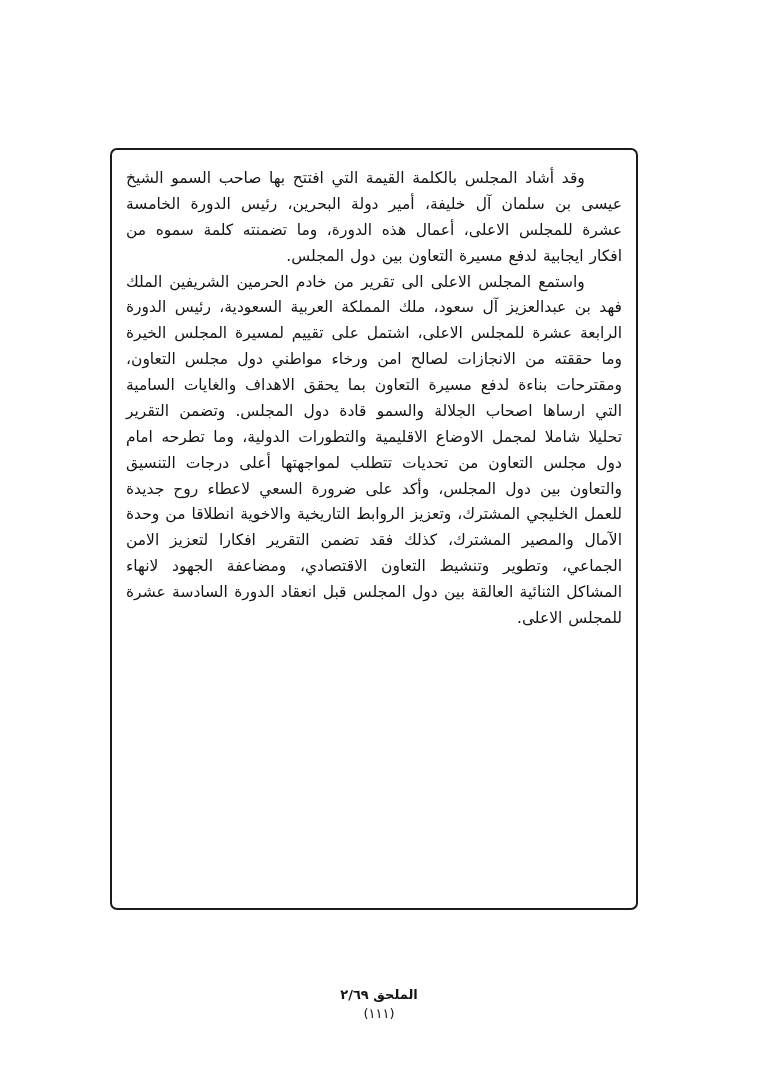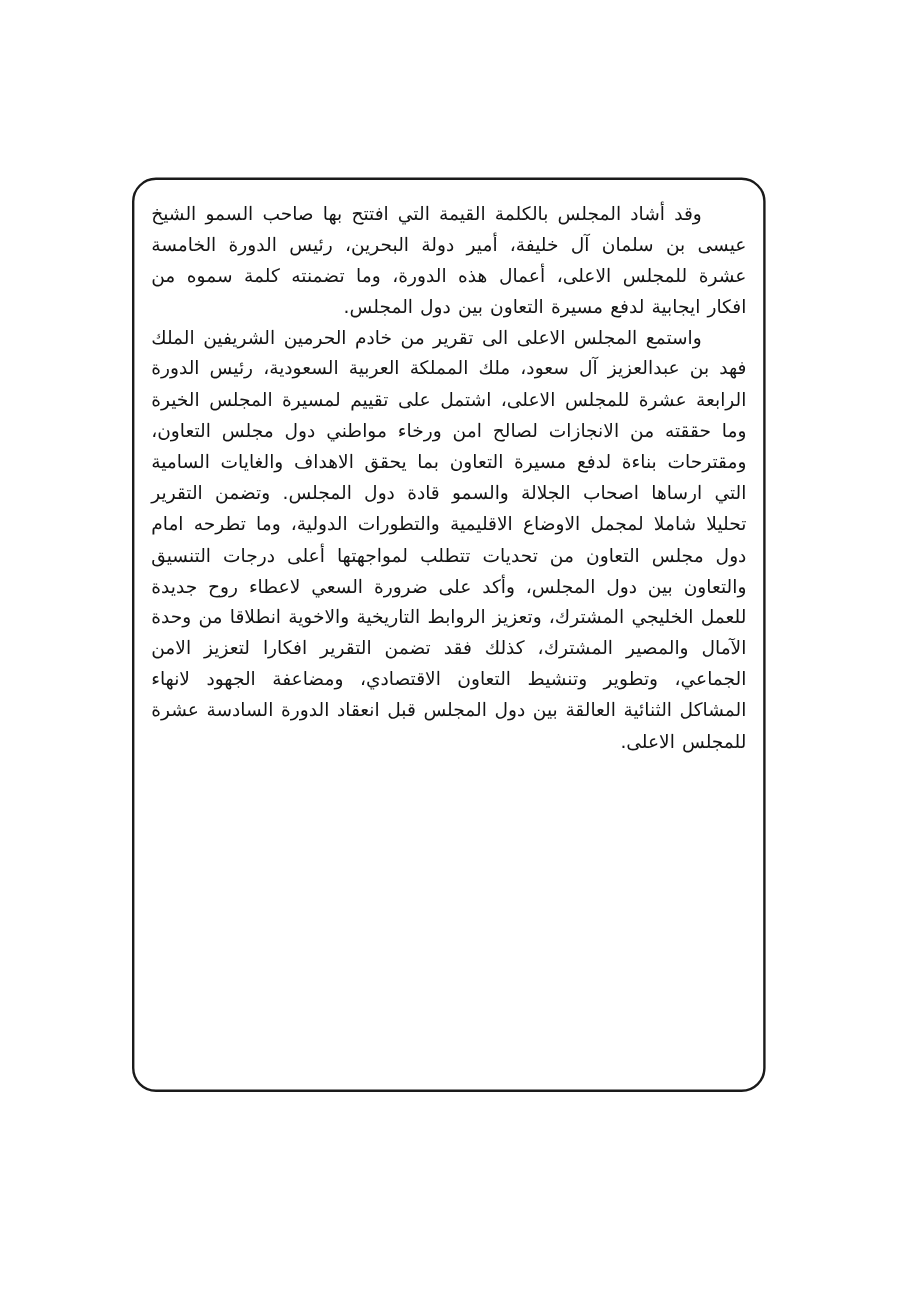--- a/index.html
+++ b/index.html
@@ -16,21 +16,21 @@
     color: #141414;
     overflow: hidden;
   }
   .frame {
     position: absolute;
     top: 148px;
     left: 110px;
     width: 528px;
     height: 762px;
     border: 2px solid #1a1a1a;
-    border-radius: 20px;
+    border-radius: 7px;
     box-sizing: border-box;
     padding: 16px 14px 10px 14px;
     background: #ffffff;
   }
   .text-block {
     direction: rtl;
     text-align: justify;
     font-size: 15.5px;
     line-height: 1.67;
     letter-spacing: 0;
@@ -66,14 +66,18 @@
 
 <div class="page">
 
   <div class="frame">
     <div class="text-block">
       <p>وقد أشاد المجلس بالكلمة القيمة التي افتتح بها صاحب السمو الشيخ عيسى بن سلمان آل خليفة، أمير دولة البحرين، رئيس الدورة الخامسة عشرة للمجلس الاعلى، أعمال هذه الدورة، وما تضمنته كلمة سموه من افكار ايجابية لدفع مسيرة التعاون بين دول المجلس.</p>
       <p>واستمع المجلس الاعلى الى تقرير من خادم الحرمين الشريفين الملك فهد بن عبدالعزيز آل سعود، ملك المملكة العربية السعودية، رئيس الدورة الرابعة عشرة للمجلس الاعلى، اشتمل على تقييم لمسيرة المجلس الخيرة وما حققته من الانجازات لصالح امن ورخاء مواطني دول مجلس التعاون، ومقترحات بناءة لدفع مسيرة التعاون بما يحقق الاهداف والغايات السامية التي ارساها اصحاب الجلالة والسمو قادة دول المجلس. وتضمن التقرير تحليلا شاملا لمجمل الاوضاع الاقليمية والتطورات الدولية، وما تطرحه امام دول مجلس التعاون من تحديات تتطلب لمواجهتها أعلى درجات التنسيق والتعاون بين دول المجلس، وأكد على ضرورة السعي لاعطاء روح جديدة للعمل الخليجي المشترك، وتعزيز الروابط التاريخية والاخوية انطلاقا من وحدة الآمال والمصير المشترك، كذلك فقد تضمن التقرير افكارا لتعزيز الامن الجماعي، وتطوير وتنشيط التعاون الاقتصادي، ومضاعفة الجهود لانهاء المشاكل الثنائية العالقة بين دول المجلس قبل انعقاد الدورة السادسة عشرة للمجلس الاعلى.</p>
     </div>
   </div>
 
+  <div class="footer">
+    <div class="attachment-label">الملحق ٢/٦٩</div>
+    <div class="page-number">(١١١)</div>
+  </div>
 
 </div>
 
 </body></html>

